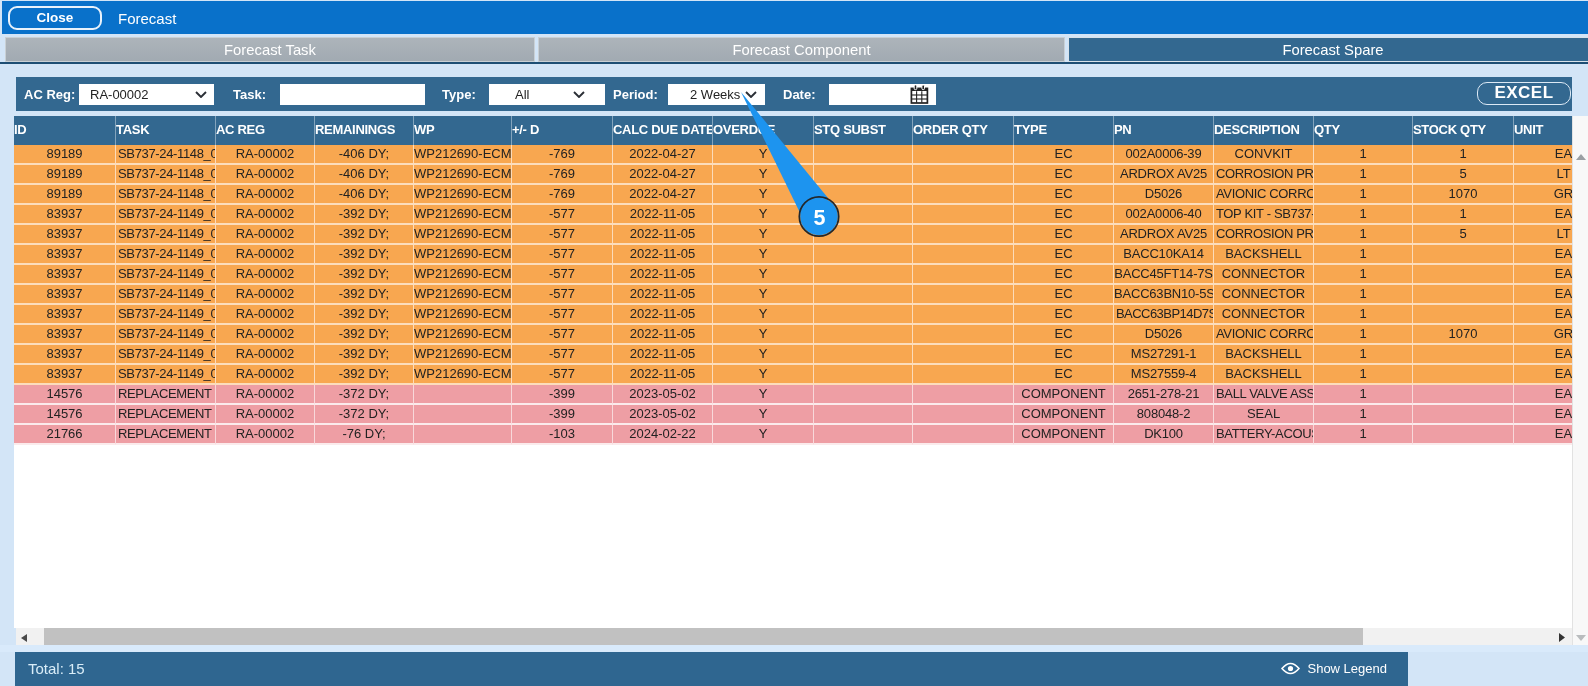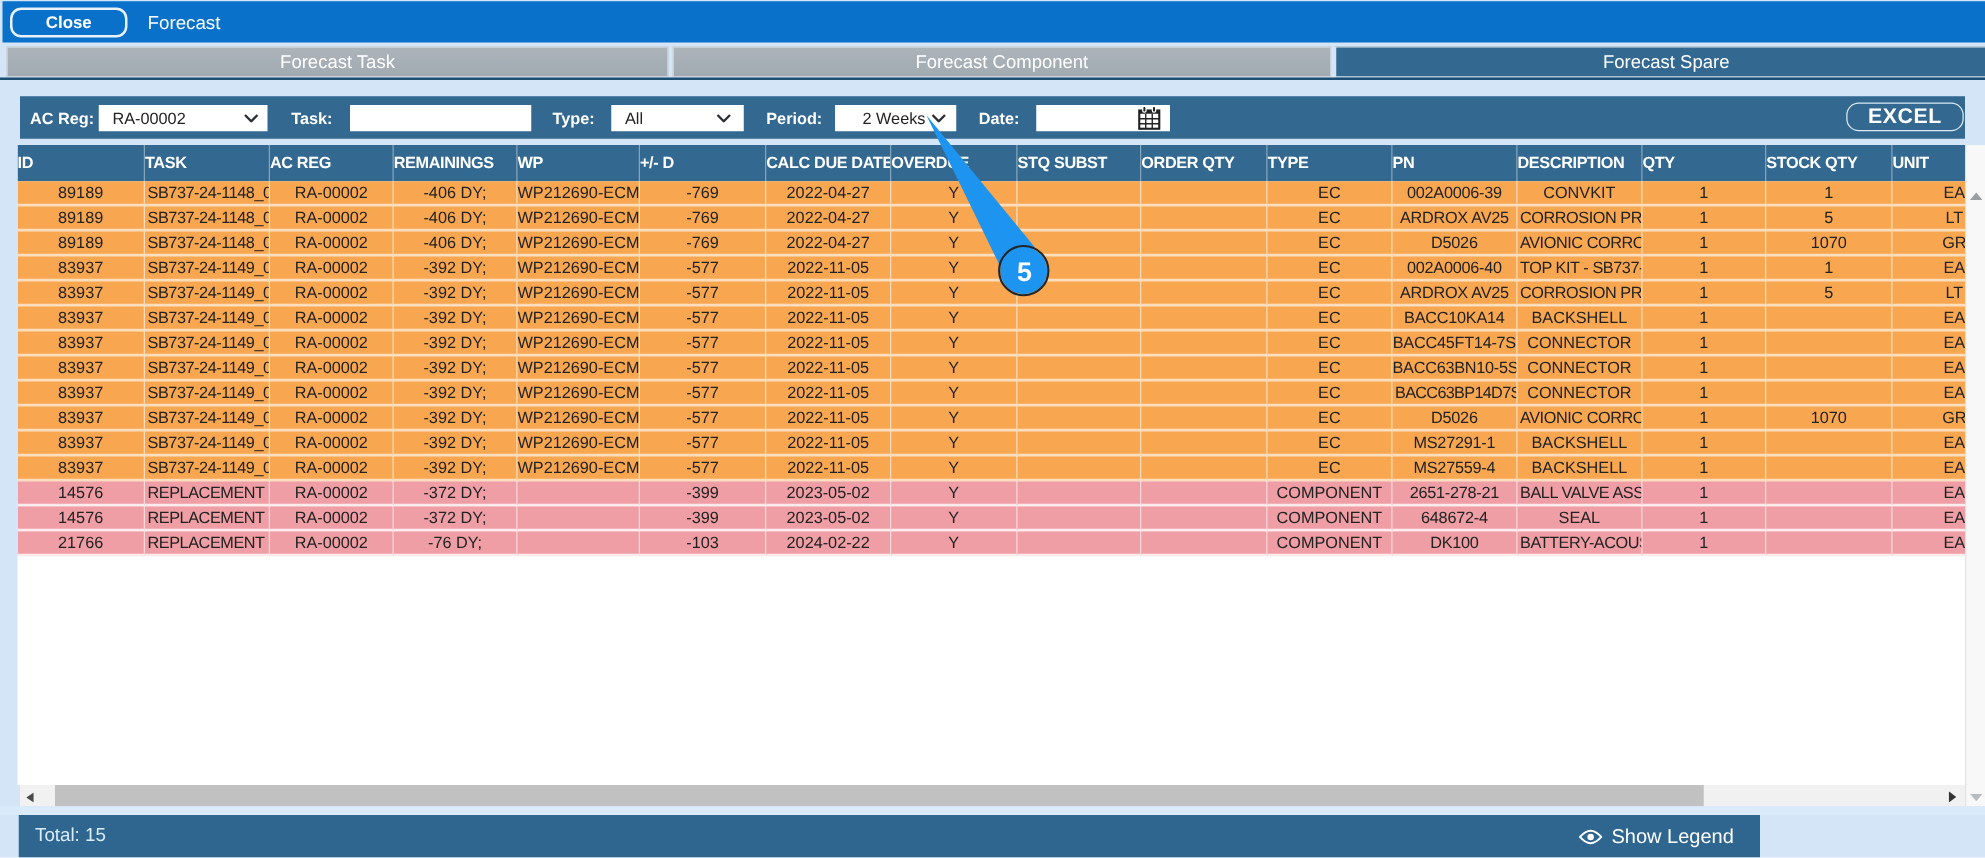--- a/index.html
+++ b/index.html
@@ -39,21 +39,21 @@
   .pl { display:block; text-align:left; padding-left:2px; letter-spacing:-0.55px; }
 
   
   #vsb { left:1572px; top:116px; width:16px; height:529px; background:#f8f8f8; border-left:1px solid #e2e2e2; }
   #hsb { left:16px; top:628px; width:1556px; height:17px; background:#f1f1f1; }
   #hthumb { position:absolute; left:28px; top:0; width:1319px; height:17px; background:#c1c1c1; }
 
   #botstrip { left:0; top:645px; width:1588px; height:7.3px; background:#d9eafb; }
   #botbar { left:15px; top:652.3px; width:1393px; height:33.7px; background:#2f6690; }
   #total { position:absolute; left:13px; top:8px; color:#d9edf8; font-size:15px; }
-  #legend { position:absolute; right:21px; top:9px; color:#fff; font-size:16px; }
+  #legend { position:absolute; right:21px; top:9px; color:#fff; font-size:13px; }
 </style>
 </head>
 <body>
   <div id="topbar" class="abs">
     <div id="closebtn">Close</div>
     <div id="title">Forecast</div>
   </div>
 
   <div class="tab inactive abs" style="left:5px;width:530px;">Forecast Task</div>
   <div class="tab inactive abs" style="left:538px;width:527px;">Forecast Component</div>
@@ -62,21 +62,21 @@
 
   <div id="filterbar" class="abs">
     <div class="flabel" style="left:8px;">AC Reg:</div>
     <div class="fctrl" style="left:63px;width:135px;padding-left:11px;">RA-00002</div>
     <svg class="chev" style="left:179px;top:14px;" width="12" height="7" viewBox="0 0 12 7">
       <polyline points="1,1 6,6 11,1" fill="none" stroke="#2b2f36" stroke-width="1.9"></polyline>
     </svg>
     <div class="flabel" style="left:217px;">Task:</div>
     <div class="fctrl" style="left:264px;width:145px;"></div>
     <div class="flabel" style="left:426px;">Type:</div>
-    <div class="fctrl" style="left:473px;width:106px;padding-left:11px;">All</div>
+    <div class="fctrl" style="left:473px;width:116px;padding-left:26px;">All</div>
     <svg class="chev" style="left:557px;top:14px;" width="12" height="7" viewBox="0 0 12 7">
       <polyline points="1,1 6,6 11,1" fill="none" stroke="#2b2f36" stroke-width="1.9"></polyline>
     </svg>
     <div class="flabel" style="left:597px;">Period:</div>
     <div class="fctrl" style="left:652px;width:97px;padding-left:22px;">2 Weeks</div>
     <svg class="chev" style="left:729px;top:14px;" width="12" height="7" viewBox="0 0 12 7">
       <polyline points="1,1 6,6 11,1" fill="none" stroke="#2b2f36" stroke-width="1.9"></polyline>
     </svg>
     <div class="flabel" style="left:767px;">Date:</div>
     <div class="fctrl" style="left:813px;width:107px;"></div>
@@ -356,21 +356,21 @@
       <div class="c l" style="width:100px;">REPLACEMENT SEAL</div>
       <div class="c" style="width:99px;">RA-00002</div>
       <div class="c" style="width:99px;">-372 DY;</div>
       <div class="c" style="width:98px;"></div>
       <div class="c" style="width:101px;">-399</div>
       <div class="c" style="width:100px;">2023-05-02</div>
       <div class="c" style="width:101px;">Y</div>
       <div class="c" style="width:99px;"></div>
       <div class="c" style="width:101px;"></div>
       <div class="c" style="width:100px;">COMPONENT</div>
-      <div class="c" style="width:100px;letter-spacing:-0.2px;">648672-4</div>
+      <div class="c" style="width:100px;letter-spacing:-0.2px;">808048-2</div>
       <div class="c" style="width:100px;">SEAL</div>
       <div class="c" style="width:99px;">1</div>
       <div class="c" style="width:101px;"></div>
       <div class="c" style="width:100px;">EA</div>
     </div>
     <div class="r p">
       <div class="c" style="width:102px;">21766</div>
       <div class="c l" style="width:100px;">REPLACEMENT BATTERY</div>
       <div class="c" style="width:99px;">RA-00002</div>
       <div class="c" style="width:99px;">-76 DY;</div>

